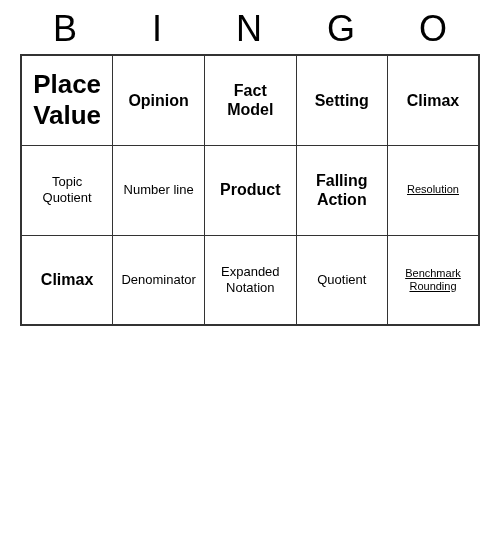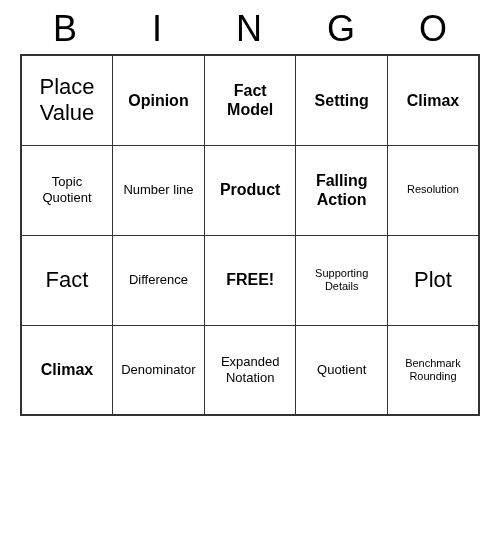--- a/index.html
+++ b/index.html
@@ -33,32 +33,33 @@
     .bingo-grid td {
       border: 1.5px solid #333;
       width: 92px;
       height: 90px;
       text-align: center;
       vertical-align: middle;
       padding: 4px;
       line-height: 1.2;
     }
     .cell-large {
-      font-size: 22px;
-      font-weight: normal;
+      font-size: 26px;
+      font-weight: bold;
     }
     .cell-medium {
       font-size: 16px;
       font-weight: bold;
     }
     .cell-small {
       font-size: 13px;
     }
     .cell-xsmall {
       font-size: 11px;
+      text-decoration: underline;
     }
   </style>
 </head>
 <body>
 
 <div class="bingo-title">
   <span>B</span>
   <span>I</span>
   <span>N</span>
   <span>G</span>
@@ -75,27 +76,20 @@
         <td class="cell-medium">Climax</td>
       </tr>
       <tr>
         <td class="cell-small">Topic Quotient</td>
         <td class="cell-small">Number line</td>
         <td class="cell-medium">Product</td>
         <td class="cell-medium">Falling Action</td>
         <td class="cell-xsmall">Resolution</td>
       </tr>
       <tr>
-        <td class="cell-large">Fact</td>
-        <td class="cell-small">Difference</td>
-        <td class="cell-medium">FREE!</td>
-        <td class="cell-xsmall">Supporting Details</td>
-        <td class="cell-large">Plot</td>
-      </tr>
-      <tr>
         <td class="cell-medium">Climax</td>
         <td class="cell-small">Denominator</td>
         <td class="cell-small">Expanded Notation</td>
         <td class="cell-small">Quotient</td>
         <td class="cell-xsmall">Benchmark Rounding</td>
       </tr>
     </tbody>
 </table>
 
 </body></html>

